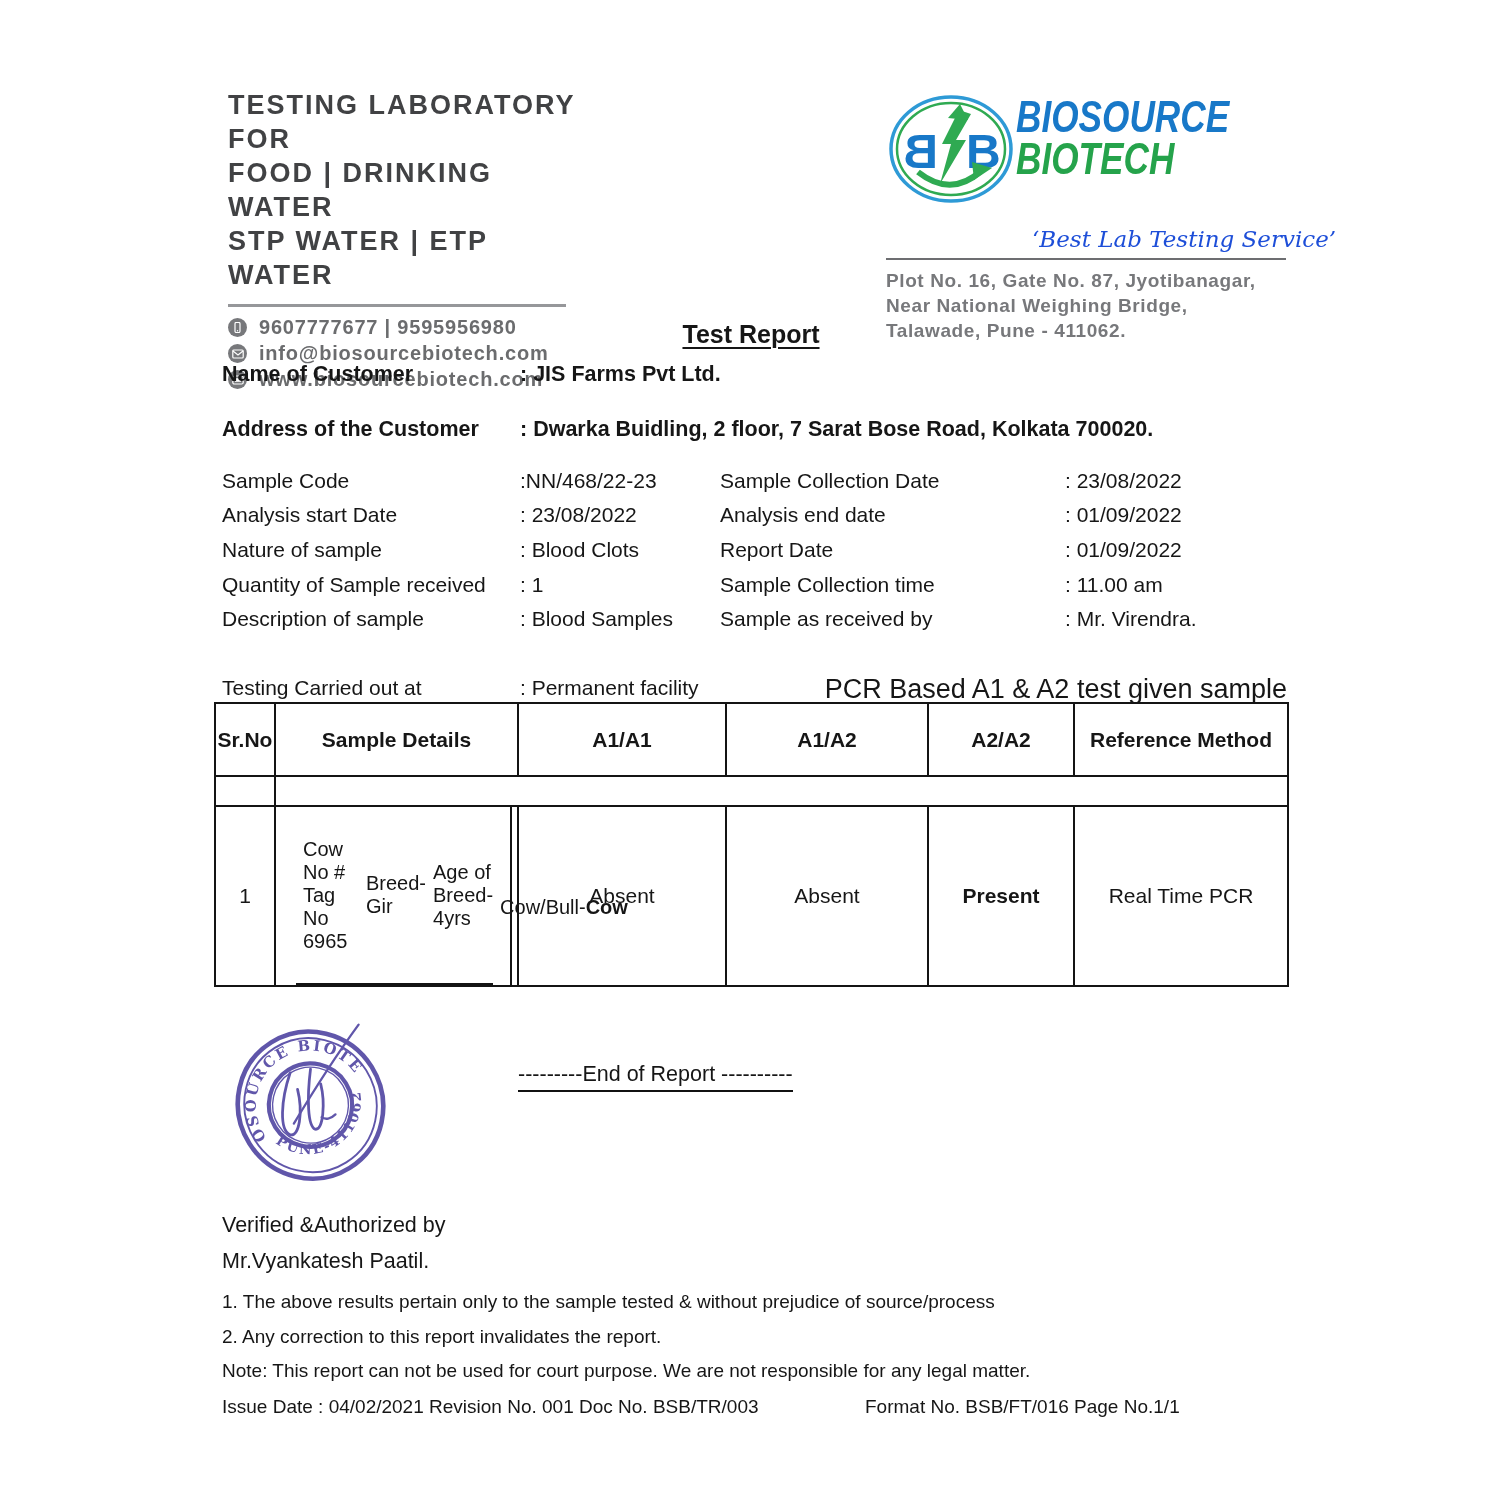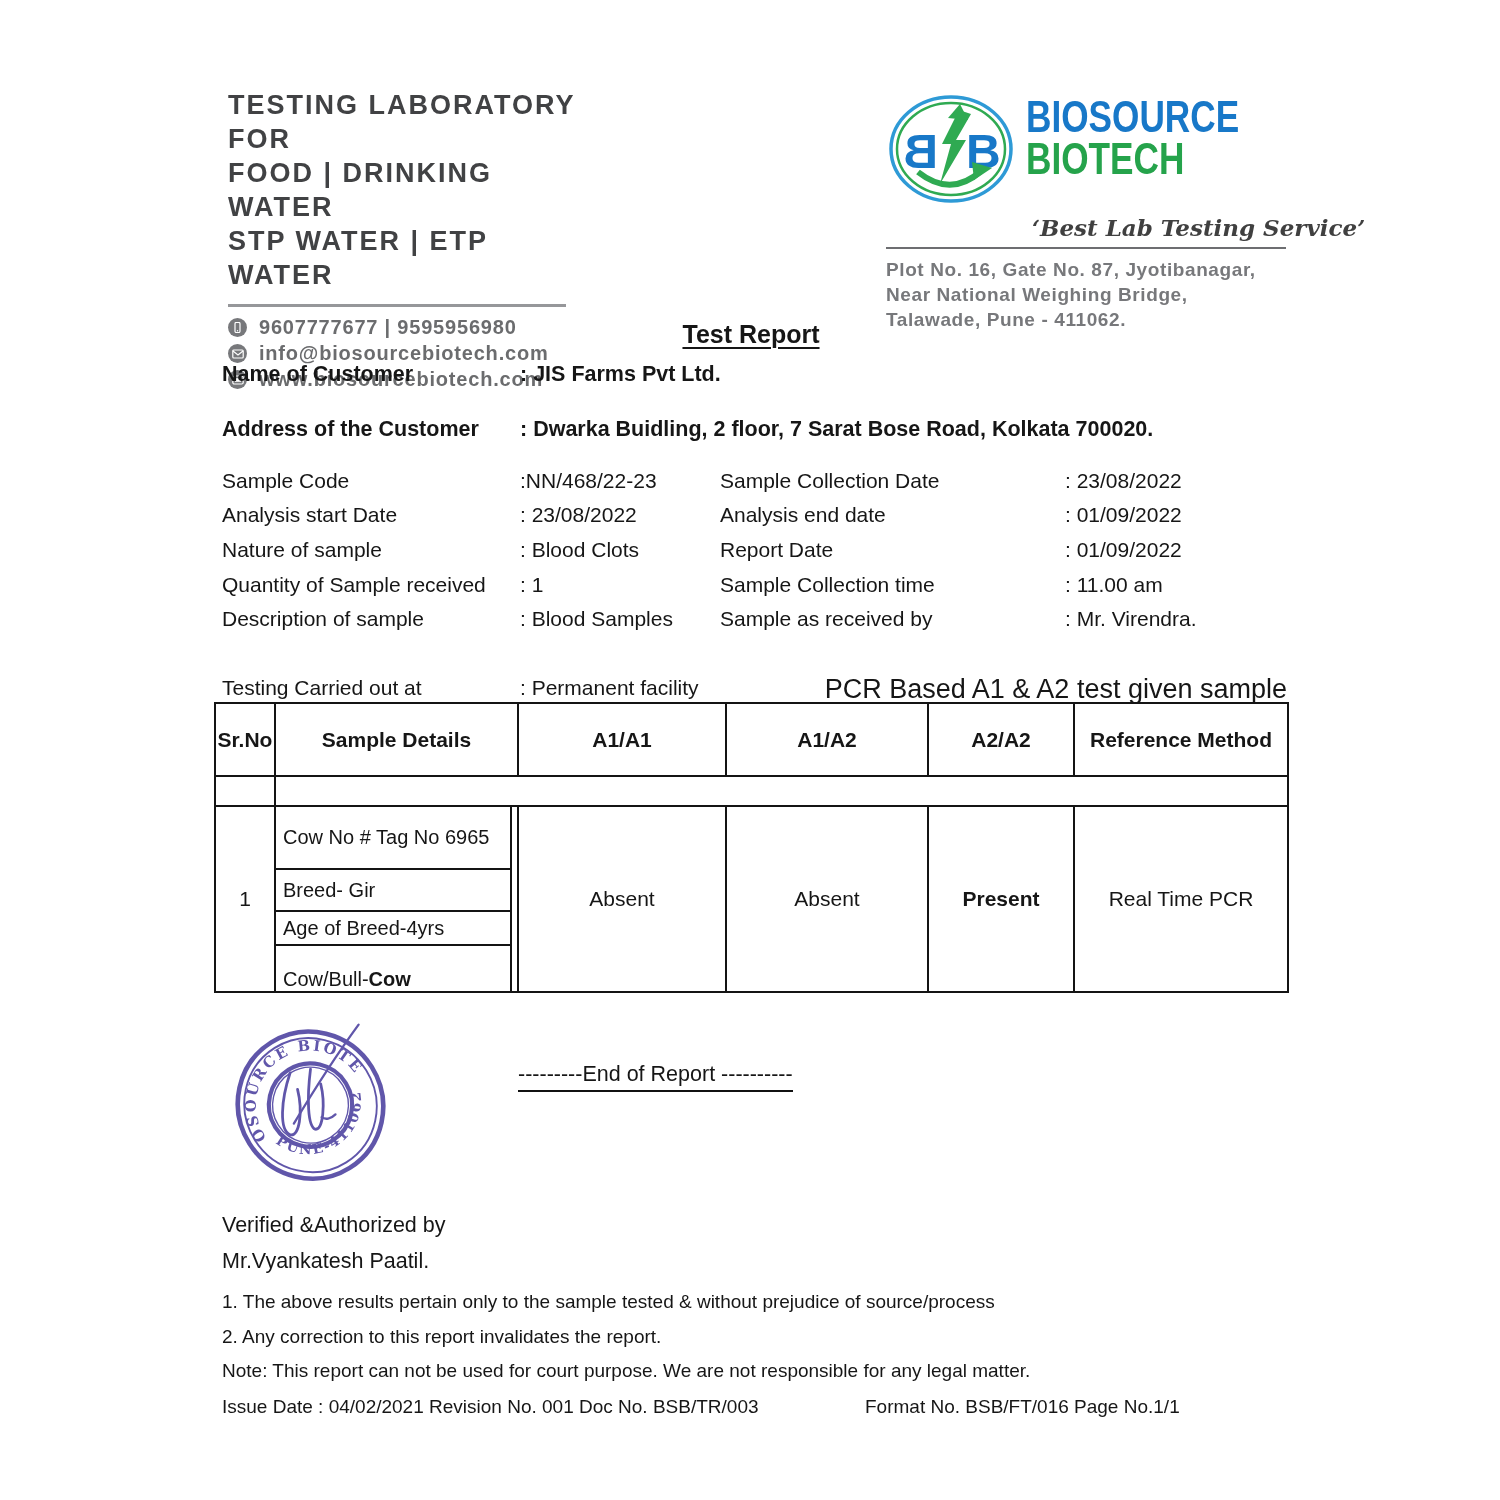--- a/index.html
+++ b/index.html
@@ -25,33 +25,33 @@
   }
   .contact-icon svg { display:block; }
   .contact-text {
     margin-left:12px; font-size:20px; font-weight:700; letter-spacing:0.8px;
     color:#6b6c6e;
   }
 
   
   .brand { left:886px; top:92px; width:402px; }
   .brand-row { display:flex; align-items:flex-start; }
-  .brand-names { margin-left:10px; padding-top:4px; }
+  .brand-names { padding-top:4px;font-style:italic; }
   .brand-line1 {
     font-size:44px; font-weight:800; line-height:42px; letter-spacing:0px;
     transform:scaleX(0.80); transform-origin:left;
   }
   .brand-line2 {
     font-size:44px; font-weight:800; line-height:42px;
     transform:scaleX(0.80); transform-origin:left;
   }
   .tagline {
-    margin-top:2px; margin-left:146px;
-    font-family:"DejaVu Serif", serif; font-style:italic; font-weight:700;
-    font-size:23px; color:#404040; white-space:nowrap;
+    margin-top:14px; margin-left:146px;
+    font-family:"DejaVu Serif", serif; font-style:italic; font-weight:400;
+    font-size:23px; color:#1d4ed8; white-space:nowrap;
   }
   .brand-divider { margin-top:6px; width:400px; height:2px; background:#6d6e71; }
   .brand-address { margin-top:8px; }
   .brand-address .line {
     font-size:19px; line-height:25px; font-weight:700; letter-spacing:0.6px; color:#77787b;
   }
 
   
   .report-title {
     left:222px; top:320px; width:1058px; text-align:center;
@@ -80,22 +80,23 @@
     border-collapse:collapse; table-layout:fixed;
   }
   table.results td {
     border:2px solid #141414; font-size:21px; text-align:center; vertical-align:middle;
   }
   table.results .hdr td { font-weight:700; height:73px; }
   table.results .spacer td { height:30px; }
   table.results .datarow td { height:180px; }
   .details-cell { padding:0 !important; vertical-align:top !important; }
   .details-stack {
-    height:100%; width:calc(100% - 5px); display:flex; flex-direction:column;
+    height:100%; width:calc(100% - 5px); display:flex; 
     border-right:2px solid #141414;
+    padding-left:20px;
   }
   .details-stack .sub {
     display:flex; align-items:center; padding-left:7px; font-size:20px;
     border-bottom:2px solid #141414; text-align:left;
   }
   .sub.s1 { flex:0 0 63px; }
   .sub.s2 { flex:0 0 42px; }
   .sub.s3 { flex:0 0 34px; }
   .sub.s4 { flex:1; border-bottom:none;margin-top:22px; }
   .boldcell { font-weight:700; }

